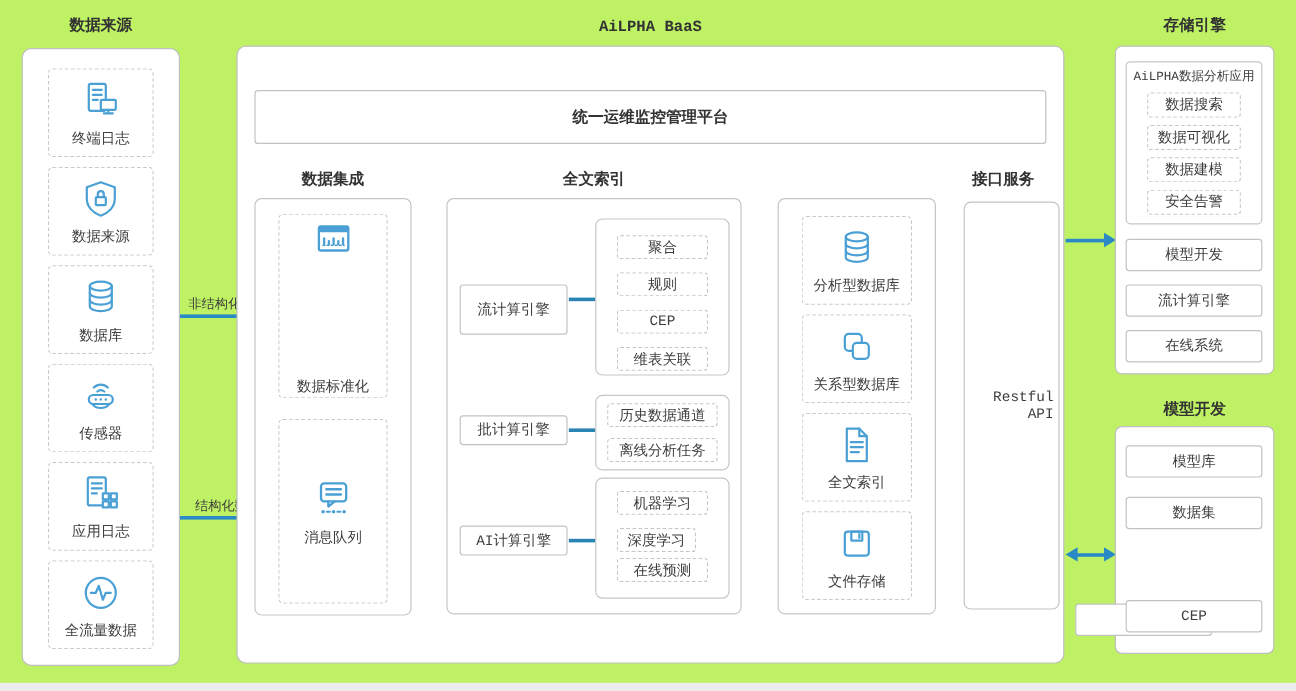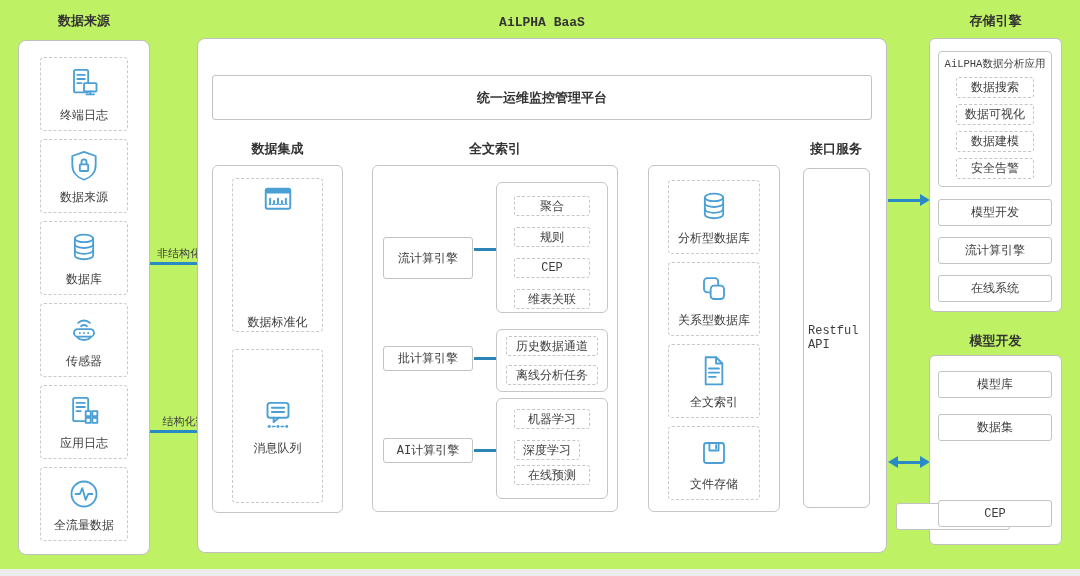--- a/index.html
+++ b/index.html
@@ -222,21 +222,21 @@
       <svg viewBox="0 0 48 48" width="40" height="40" fill="none" stroke="#4aa0d5" stroke-width="2.2" stroke-linecap="round" stroke-linejoin="round">
           <rect x="12" y="12" width="24" height="24" rx="3"></rect>
           <rect x="18.5" y="12" width="11" height="9"></rect>
           <line x1="26.5" y1="14.5" x2="26.5" y2="18.5"></line>
         </svg>
     </span>
     <span class="label">文件存储</span>
   </div>
 
   <div class="abs sec-title" style="left:796px;top:140px;width:80px;">接口服务</div>
-  <div class="abs box" style="left:803px;top:168px;width:67px;height:340px;border-radius:6px;text-align:left;padding:4px;">Restful API</div>
+  <div class="abs box" style="left:803px;top:168px;width:80px;height:340px;border-radius:6px;text-align:right;padding:4px;">Restful API</div>
 
   <div class="abs arrow" style="left:888px;top:199px;width:33px;"></div>
   <div class="abs arrow double" style="left:897px;top:461px;width:24px;"></div>
 
   <div class="abs sec-title" style="left:929px;top:12px;width:133px;">存储引擎</div>
   <div class="abs panel" style="left:929px;top:38px;width:133px;height:274px;border-radius:6px;"></div>
 
   <div class="abs groupbox" style="left:938px;top:51px;width:114px;height:136px;border-radius:4px;"></div>
   <div class="abs" style="left:938px;top:57px;width:114px;font-size:10.5px;color:#3d3d3d;text-align:center;white-space:nowrap;">AiLPHA数据分析应用</div>
   <div class="abs dashedbox" style="left:956px;top:77px;width:78px;height:21px;">数据搜索</div>

